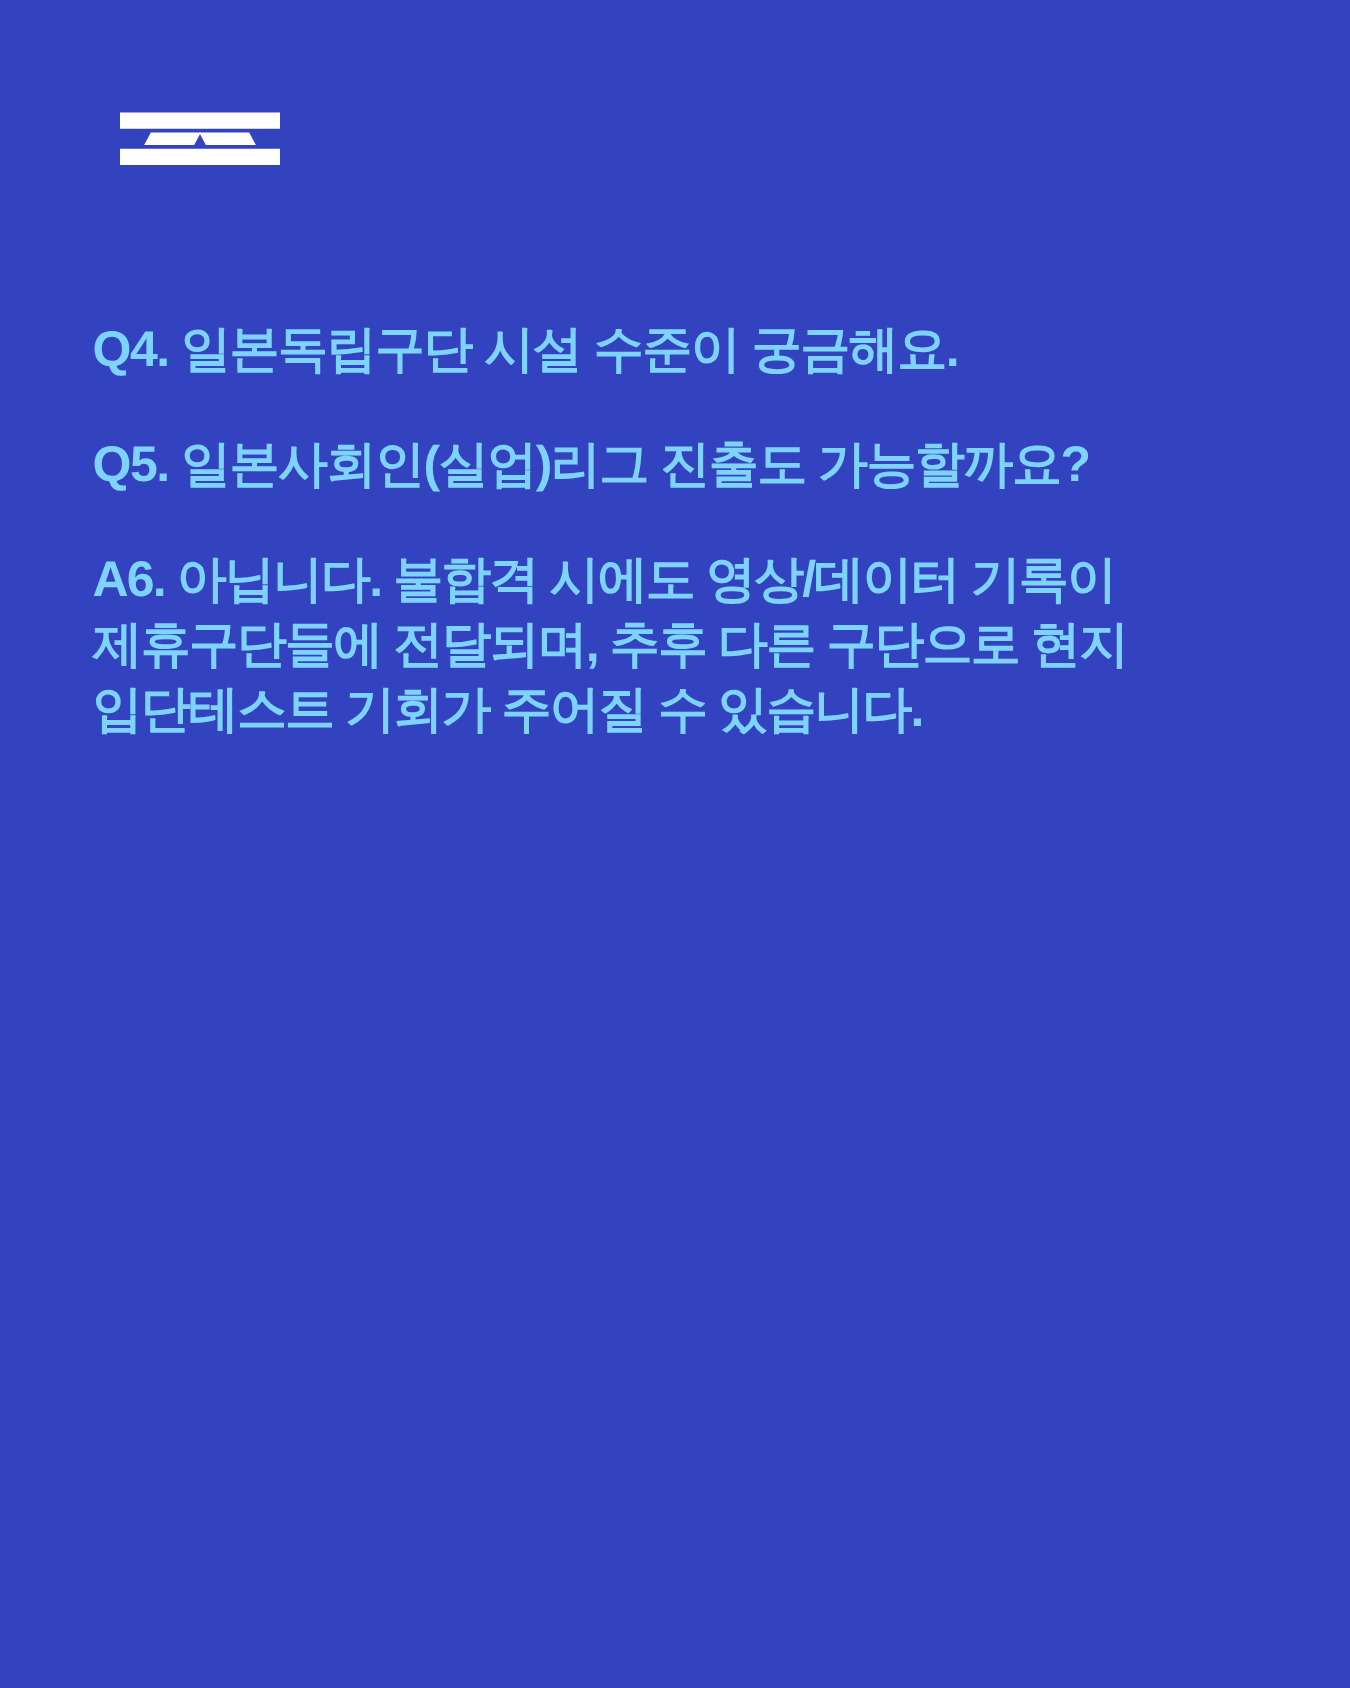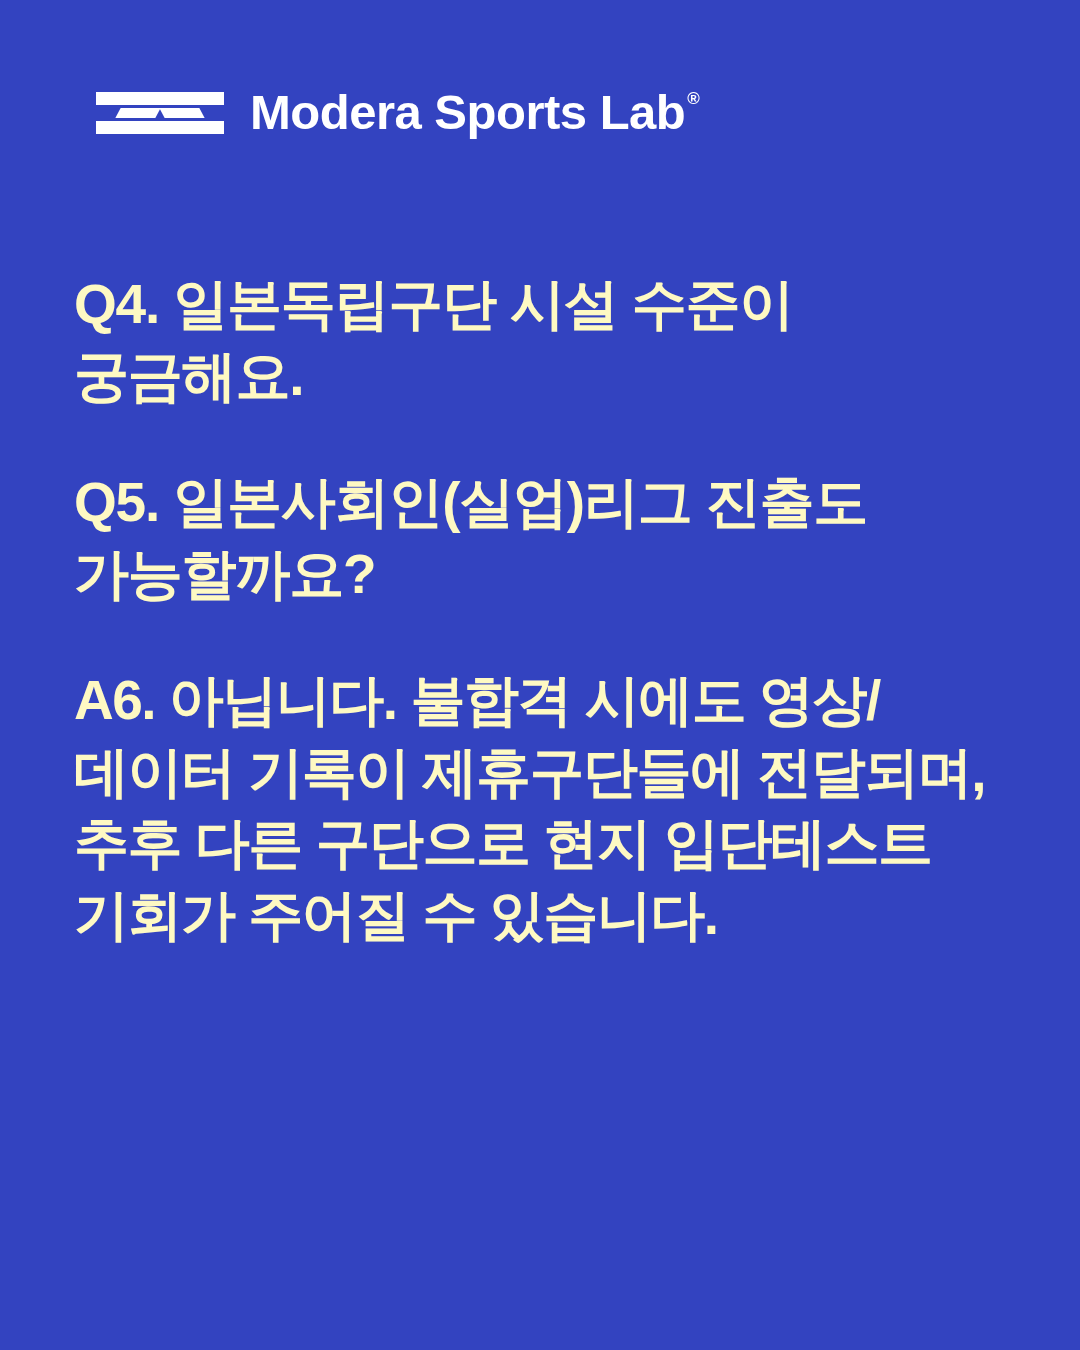--- a/index.html
+++ b/index.html
@@ -84,23 +84,23 @@
   }
 
   
   .content {
     position: absolute;
     top: 214px;
     left: 74px;
     width: 944px;
   }
   .block {
-    color: #fef9c3;
+    color: #7dd3fc;
     font-weight: bold;
-    font-size: 55px;
+    font-size: 40px;
     line-height: 1.30;
     letter-spacing: -1.2px;
     word-break: keep-all;
   }
   .block.question {
     margin-bottom: 36px;
   }
   .block.answer {
     margin-bottom: 62px;
     letter-spacing: -1.5px;
@@ -112,22 +112,19 @@
 </head>
 <body>
 
 <div class="header">
   <div class="logo-mark">
     <span class="bar top"></span>
     <span class="bar mid-a"></span>
     <span class="bar mid-b"></span>
     <span class="bar bottom"></span>
   </div>
-  <div class="wordmark">
-    <span>Modera Sports Lab</span><span class="reg">®</span>
-  </div>
 </div>
 
 <div class="content">
   <p class="block question">Q4. 일본독립구단 시설 수준이 궁금해요.</p>
   <p class="block question">Q5. 일본사회인(실업)리그 진출도 가능할까요?</p>
   <p class="block answer last">A6. 아닙니다. 불합격 시에도 영상/데이터 기록이 제휴구단들에 전달되며, 추후 다른 구단으로 현지 입단테스트 기회가 주어질 수 있습니다.</p>
 </div>
 
 </body></html>

